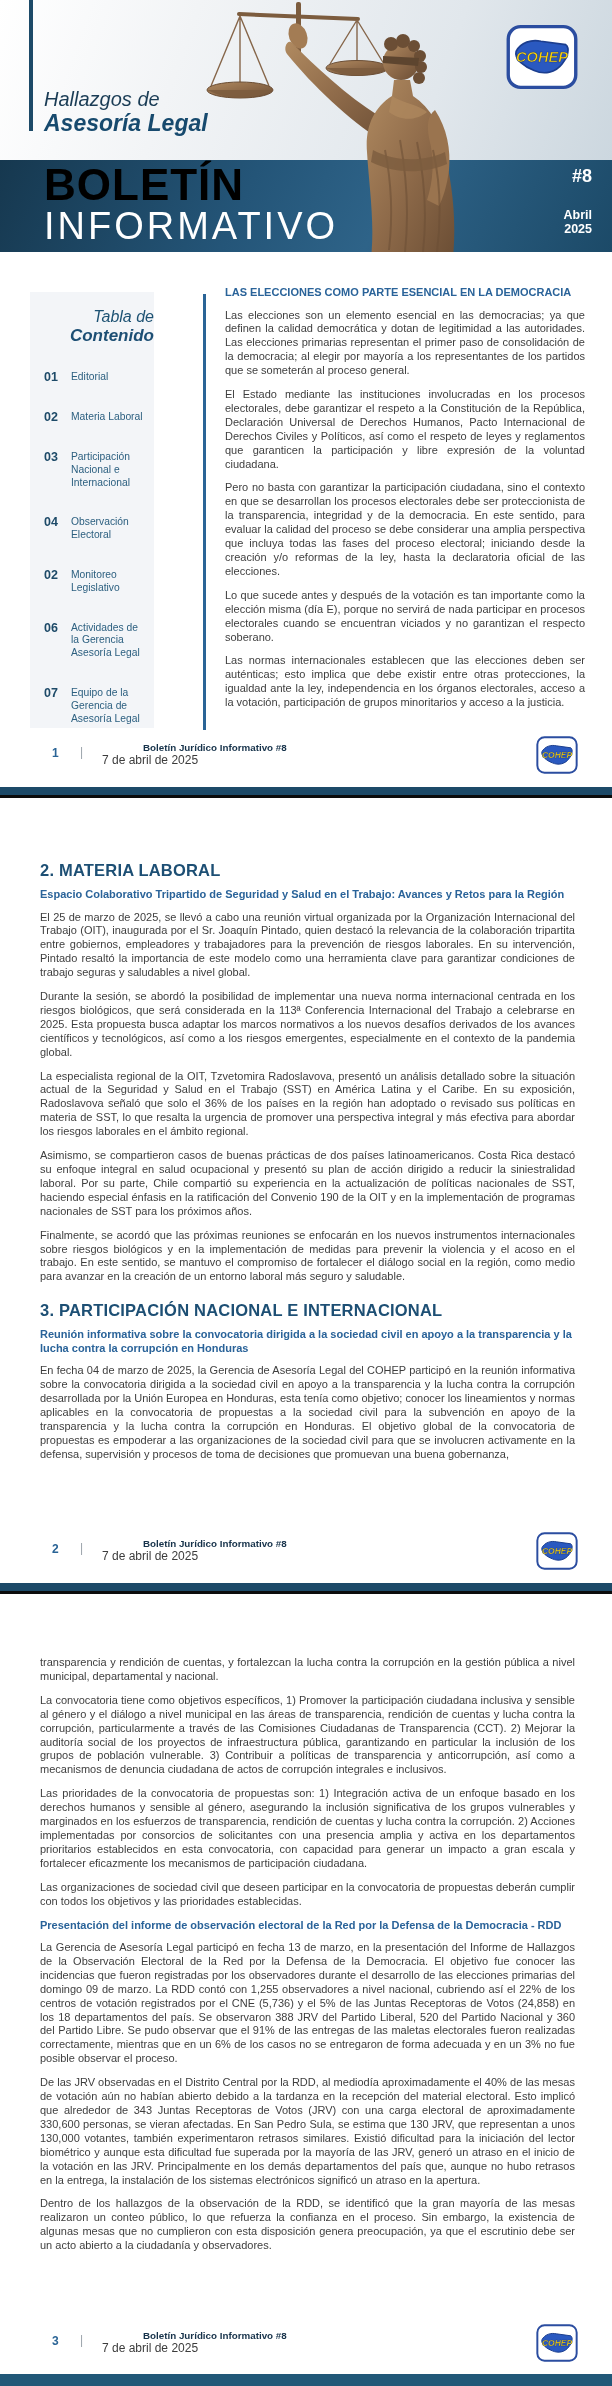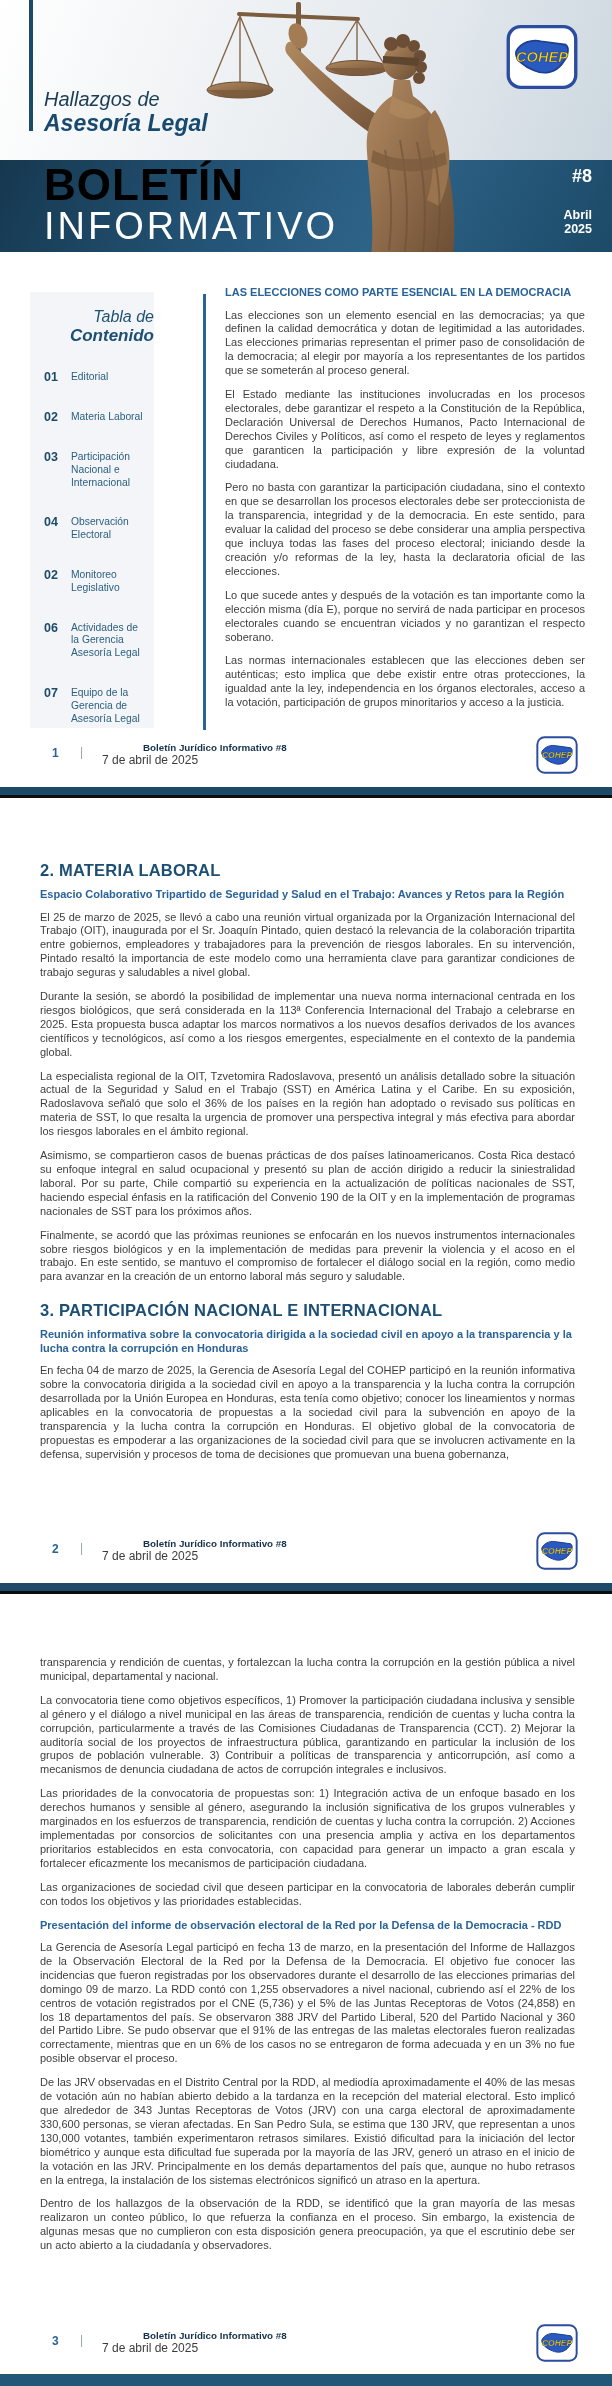--- a/index.html
+++ b/index.html
@@ -238,21 +238,21 @@
   </div>
 
   <div class="separator" style="top:1583px;"></div>
 
   <div class="page3-col">
     <div>
 
     <p class="body-p">transparencia y rendición de cuentas, y fortalezcan la lucha contra la corrupción en la gestión pública a nivel municipal, departamental y nacional.</p>
         <p class="body-p">La convocatoria tiene como objetivos específicos, 1) Promover la participación ciudadana inclusiva y sensible al género y el diálogo a nivel municipal en las áreas de transparencia, rendición de cuentas y lucha contra la corrupción, particularmente a través de las Comisiones Ciudadanas de Transparencia (CCT). 2) Mejorar la auditoría social de los proyectos de infraestructura pública, garantizando en particular la inclusión de los grupos de población vulnerable. 3) Contribuir a políticas de transparencia y anticorrupción, así como a mecanismos de denuncia ciudadana de actos de corrupción integrales e inclusivos.</p>
         <p class="body-p">Las prioridades de la convocatoria de propuestas son: 1) Integración activa de un enfoque basado en los derechos humanos y sensible al género, asegurando la inclusión significativa de los grupos vulnerables y marginados en los esfuerzos de transparencia, rendición de cuentas y lucha contra la corrupción. 2) Acciones implementadas por consorcios de solicitantes con una presencia amplia y activa en los departamentos prioritarios establecidos en esta convocatoria, con capacidad para generar un impacto a gran escala y fortalecer eficazmente los mecanismos de participación ciudadana.</p>
-        <p class="body-p">Las organizaciones de sociedad civil que deseen participar en la convocatoria de laborales deberán cumplir con todos los objetivos y las prioridades establecidas.</p>
+        <p class="body-p">Las organizaciones de sociedad civil que deseen participar en la convocatoria de propuestas deberán cumplir con todos los objetivos y las prioridades establecidas.</p>
       </div>
     <div class="section-subtitle">Presentación del informe de observación electoral de la Red por la Defensa de la Democracia - RDD</div>
     <div>
 
     <p class="body-p">La Gerencia de Asesoría Legal participó en fecha 13 de marzo, en la presentación del Informe de Hallazgos de la Observación Electoral de la Red por la Defensa de la Democracia. El objetivo fue conocer las incidencias que fueron registradas por los observadores durante el desarrollo de las elecciones primarias del domingo 09 de marzo. La RDD contó con 1,255 observadores a nivel nacional, cubriendo así el 22% de los centros de votación registrados por el CNE (5,736) y el 5% de las Juntas Receptoras de Votos (24,858) en los 18 departamentos del país. Se observaron 388 JRV del Partido Liberal, 520 del Partido Nacional y 360 del Partido Libre. Se pudo observar que el 91% de las entregas de las maletas electorales fueron realizadas correctamente, mientras que en un 6% de los casos no se entregaron de forma adecuada y en un 3% no fue posible observar el proceso.</p>
         <p class="body-p">De las JRV observadas en el Distrito Central por la RDD, al mediodía aproximadamente el 40% de las mesas de votación aún no habían abierto debido a la tardanza en la recepción del material electoral. Esto implicó que alrededor de 343 Juntas Receptoras de Votos (JRV) con una carga electoral de aproximadamente 330,600 personas, se vieran afectadas. En San Pedro Sula, se estima que 130 JRV, que representan a unos 130,000 votantes, también experimentaron retrasos similares. Existió dificultad para la iniciación del lector biométrico y aunque esta dificultad fue superada por la mayoría de las JRV, generó un atraso en el inicio de la votación en las JRV. Principalmente en los demás departamentos del país que, aunque no hubo retrasos en la entrega, la instalación de los sistemas electrónicos significó un atraso en la apertura.</p>
         <p class="body-p">Dentro de los hallazgos de la observación de la RDD, se identificó que la gran mayoría de las mesas realizaron un conteo público, lo que refuerza la confianza en el proceso. Sin embargo, la existencia de algunas mesas que no cumplieron con esta disposición genera preocupación, ya que el escrutinio debe ser un acto abierto a la ciudadanía y observadores.</p>
       </div>
   </div>
 

